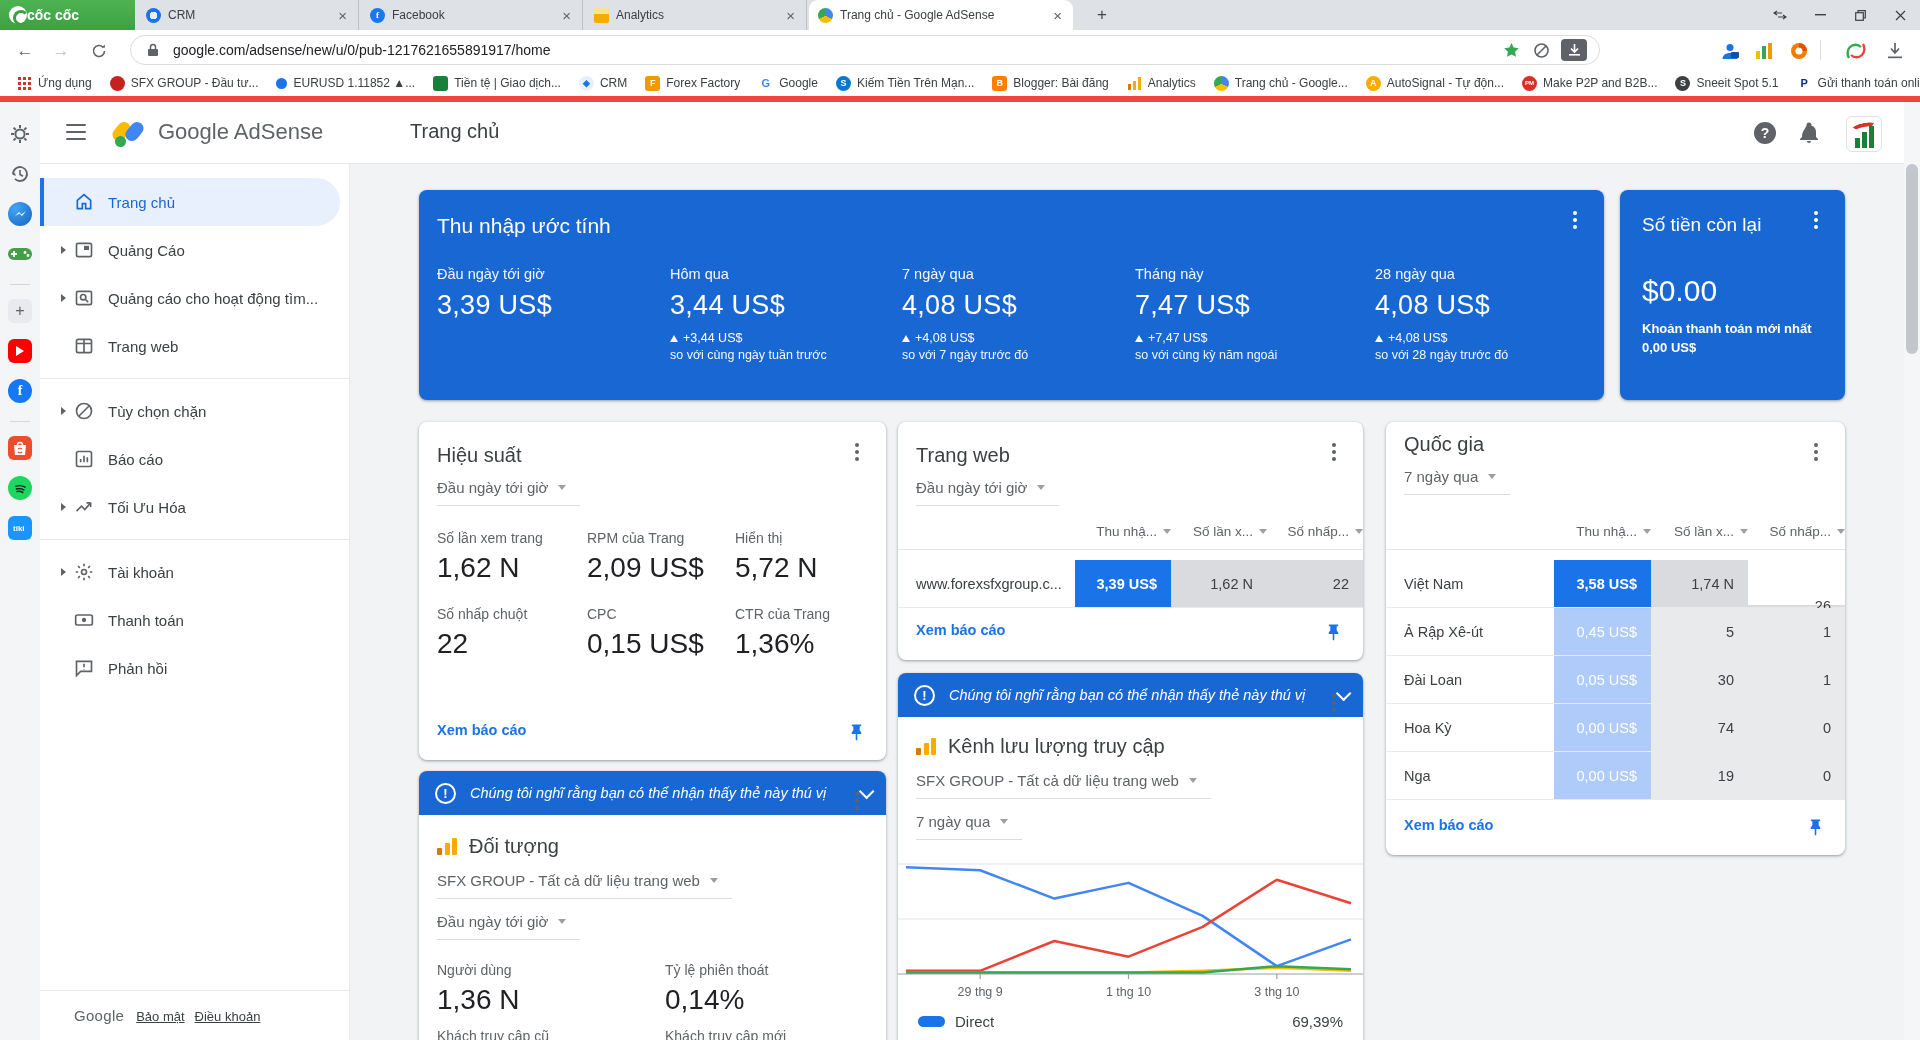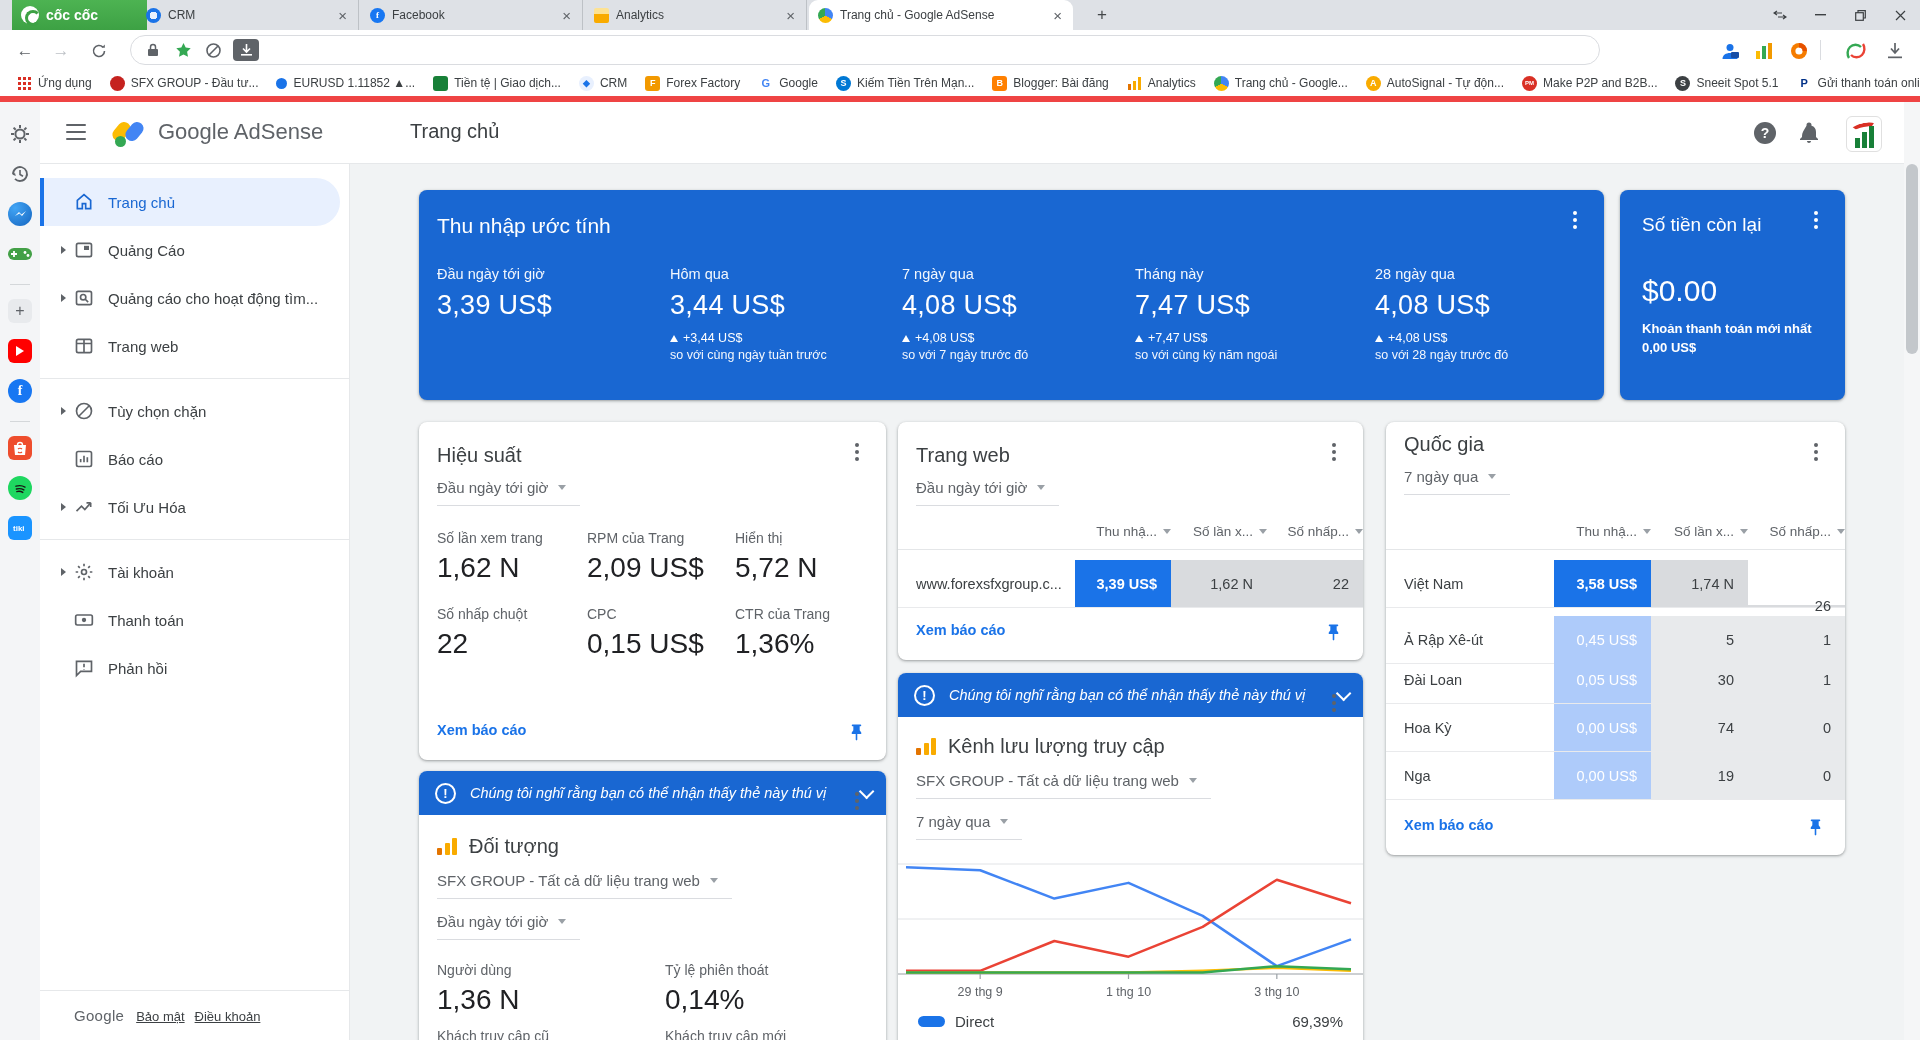--- a/index.html
+++ b/index.html
@@ -2,21 +2,21 @@
 <html><head>
 <meta charset="utf-8">
 <style>
   * { margin:0; padding:0; box-sizing:border-box; }
   html,body { width:1920px; height:1040px; overflow:hidden; background:#fff;
     font-family:"Liberation Sans", sans-serif; }
 
   
   .tabstrip { position:absolute; left:0; top:0; width:1920px; height:30px; background:#dee1e6; }
   .brand { position:absolute; left:0; top:0; width:135px; height:30px; background:linear-gradient(#4db352,#3da144);
-    color:#fff; font-weight:bold; font-size:14px; display:flex; align-items:center; gap:7px; padding-left:9px;margin-left:12px; }
+    color:#fff; font-weight:bold; font-size:14px; display:flex; align-items:center; padding-left:9px; }
   .brand-logo { width:18px; height:18px; border-radius:50%; background:#fff; position:relative; flex:0 0 auto; }
   .brand-logo::after { content:""; position:absolute; left:4px; top:4px; width:10px; height:10px; border-radius:50%;
     border:3px solid #3da144; border-right-color:transparent; }
   .tab { position:absolute; top:0; height:30px; display:flex; align-items:center; gap:7px; padding:0 9px;
     font-size:12px; color:#3c4043; border-right:1px solid #bdc1c6; }
   .tab.active { background:#fff; border-radius:9px 9px 0 0; border-right:none; }
   .tab-label { white-space:nowrap; overflow:hidden; text-overflow:ellipsis; flex:1; }
   .tab-close { font-size:15px; color:#5f6368; line-height:1; padding:0 2px; }
   .fav { width:15px; height:15px; flex:0 0 auto; display:flex; align-items:center; justify-content:center;
     font-size:9px; font-weight:bold; color:#fff; border-radius:3px; }
@@ -274,20 +274,21 @@
         <path d="M13.8 1.5v3.2h-3.2z" fill="#5f6368"></path>
       </svg>
   </span>
   <div class="omnibox">
     <span class="obx-ic">
       <svg width="12" height="14" viewBox="0 0 12 14">
           <rect x="1" y="6" width="10" height="7" rx="1" fill="#5f6368"></rect>
           <path d="M3.5 6V4a2.5 2.5 0 0 1 5 0v2" stroke="#5f6368" stroke-width="1.5" fill="none"></path>
         </svg>
     </span>
+    <span class="url">google.com/adsense/new/u/0/pub-1217621655891917/home</span>
     <span class="obx-ic">
       <svg width="17" height="17" viewBox="0 0 17 17">
           <path d="M8.5 1l2.2 4.6 5 .7-3.6 3.5.9 5-4.5-2.4L4 14.8l.9-5L1.3 6.3l5-.7z" fill="#34a853"></path>
         </svg>
     </span>
     <span class="obx-ic">
       <svg width="17" height="17" viewBox="0 0 17 17">
           <circle cx="8.5" cy="8.5" r="6.5" stroke="#5f6368" stroke-width="1.6" fill="none"></circle>
           <path d="M4 13L13 4" stroke="#5f6368" stroke-width="1.6"></path>
         </svg>
@@ -798,21 +799,21 @@
             <span>Số nhấp...</span>
             <span class="dd-caret"></span>
           </div>
         </div>
         <div class="trow" style="top: 138px; height: 48px;">
           <div class="tname">Việt Nam</div>
           <div class="tcell cell-rev-dark" style="width: 97px;">3,58 US$</div>
           <div class="tcell cell-gray-dark" style="width: 97px;">1,74 N</div>
           <div class="tcell cell-gray-dark" style="width: 97px; margin-top: 45px;">26</div>
         </div>
-        <div class="trow" style="top: 194px; height: 48px;">
+        <div class="trow" style="top: 186px; height: 48px;">
           <div class="tname">Ả Rập Xê-út</div>
           <div class="tcell cell-rev-light" style="width: 97px;">0,45 US$</div>
           <div class="tcell cell-gray-light" style="width: 97px;">5</div>
           <div class="tcell cell-gray-light" style="width: 97px;">1</div>
         </div>
         <div class="trow" style="top: 234px; height: 48px;">
           <div class="tname">Đài Loan</div>
           <div class="tcell cell-rev-light" style="width: 97px;">0,05 US$</div>
           <div class="tcell cell-gray-light" style="width: 97px;">30</div>
           <div class="tcell cell-gray-light" style="width: 97px;">1</div>

